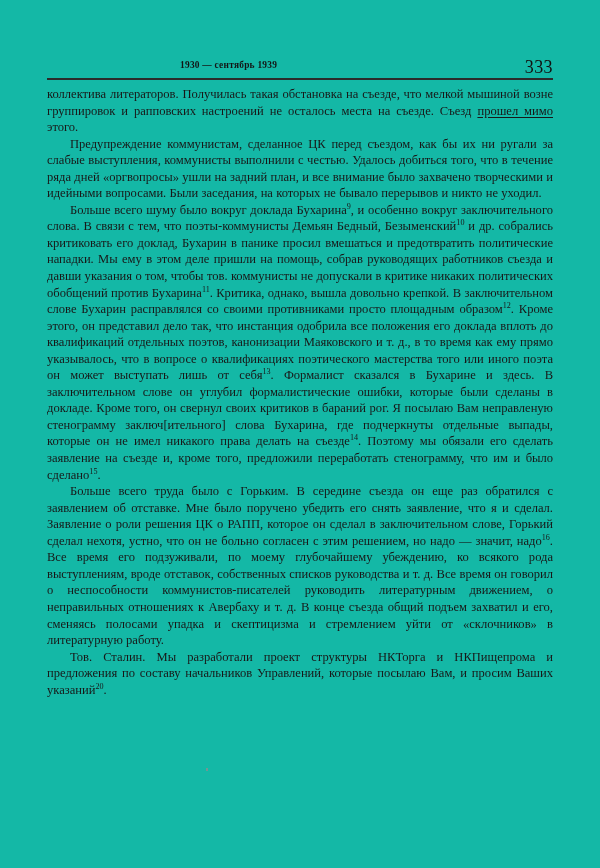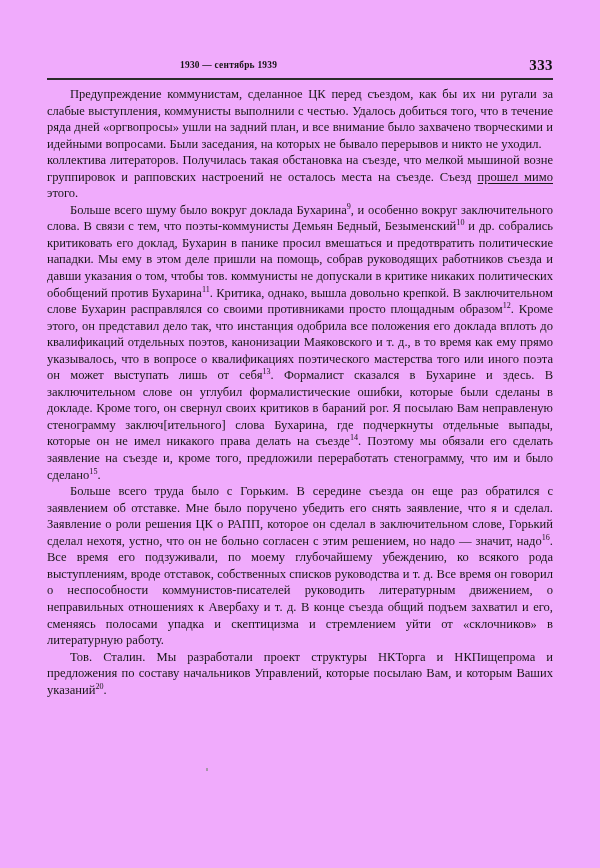--- a/index.html
+++ b/index.html
@@ -15,21 +15,21 @@
     font-family: "Liberation Serif", "DejaVu Serif", serif;
     color: #1a1a1a;
   }
 
   .page {
     position: absolute;
     left: 0;
     top: 0;
     width: 600px;
     height: 868px;
-    background: #f0abfc;
+    background: #14b8a6;
   }
 
   
   .running-head {
     position: absolute;
     left: 47px;
     top: 60px;
     width: 506px;
     height: 20px;
   }
@@ -45,22 +45,22 @@
     font-size: 9.4px;
     font-weight: bold;
     letter-spacing: 0.25px;
     white-space: nowrap;
     color: #141414;
   }
   .rh-folio {
     position: absolute;
     right: 0;
     top: -3px;
-    font-size: 15px;
-    font-weight: bold;
+    font-size: 18px;
+    font-weight: normal;
     letter-spacing: 0.4px;
     color: #111;
   }
   .rule {
     position: absolute;
     left: 47px;
     top: 78px;
     width: 506px;
     height: 1.6px;
     background: #2b2b2b;
@@ -116,22 +116,22 @@
   <div class="running-head">
     <div class="rh-inner">
       <span class="rh-title">1930 — сентябрь 1939</span>
       <span class="rh-folio">333</span>
     </div>
   </div>
 
   <div class="rule"></div>
 
   <div class="textblock">
+      <p class="para no-indent"><span>коллектива литераторов. Получилась такая обстановка на съезде, что мелкой мышиной возне группировок и рапповских настроений не осталось места на съезде. Съезд </span><span class="u">прошел мимо</span><span> этого.</span></p>
       <p class="para"><span>Предупреждение коммунистам, сделанное ЦК перед съездом, как бы их ни ругали за слабые выступления, коммунисты выполнили с честью. Удалось добиться того, что в течение ряда дней «оргвопросы» ушли на задний план, и все внимание было захвачено творческими и идейными вопросами. Были заседания, на которых не бывало перерывов и никто не уходил.</span></p>
-      <p class="para no-indent"><span>коллектива литераторов. Получилась такая обстановка на съезде, что мелкой мышиной возне группировок и рапповских настроений не осталось места на съезде. Съезд </span><span class="u">прошел мимо</span><span> этого.</span></p>
       <p class="para"><span>Больше всего шуму было вокруг доклада Бухарина</span><sup>9</sup><span>, и особенно вокруг заключительного слова. В связи с тем, что поэты-коммунисты Демьян Бедный, Безыменский</span><sup>10</sup><span> и др. собрались критиковать его доклад, Бухарин в панике просил вмешаться и предотвратить политические нападки. Мы ему в этом деле пришли на помощь, собрав руководящих работников съезда и давши указания о том, чтобы тов. коммунисты не допускали в критике никаких политических обобщений против Бухарина</span><sup>11</sup><span>. Критика, однако, вышла довольно крепкой. В заключительном слове Бухарин расправлялся со своими противниками просто площадным образом</span><sup>12</sup><span>. Кроме этого, он представил дело так, что инстанция одобрила все положения его доклада вплоть до квалификаций отдельных поэтов, канонизации Маяковского и т. д., в то время как ему прямо указывалось, что в вопросе о квалификациях поэтического мастерства того или иного поэта он может выступать лишь от себя</span><sup>13</sup><span>. Формалист сказался в Бухарине и здесь. В заключительном слове он углубил формалистические ошибки, которые были сделаны в докладе. Кроме того, он свернул своих критиков в бараний рог. Я посылаю Вам неправленую стенограмму заключ[ительного] слова Бухарина, где подчеркнуты отдельные выпады, которые он не имел никакого права делать на съезде</span><sup>14</sup><span>. Поэтому мы обязали его сделать заявление на съезде и, кроме того, предложили переработать стенограмму, что им и было сделано</span><sup>15</sup><span>.</span></p>
       <p class="para"><span>Больше всего труда было с Горьким. В середине съезда он еще раз обратился с заявлением об отставке. Мне было поручено убедить его снять заявление, что я и сделал. Заявление о роли решения ЦК о РАПП, которое он сделал в заключительном слове, Горький сделал нехотя, устно, что он не больно согласен с этим решением, но надо — значит, надо</span><sup>16</sup><span>. Все время его подзуживали, по моему глубочайшему убеждению, ко всякого рода выступлениям, вроде отставок, собственных списков руководства и т. д. Все время он говорил о неспособности коммунистов-писателей руководить литературным движением, о неправильных отношениях к Авербаху и т. д. В конце съезда общий подъем захватил и его, сменяясь полосами упадка и скептицизма и стремлением уйти от «склочников» в литературную работу.</span></p>
-      <p class="para"><span>Тов. Сталин. Мы разработали проект структуры НКТорга и НКПищепрома и предложения по составу начальников Управлений, которые посылаю Вам, и которым Ваших указаний</span><sup>20</sup><span>.</span></p>
+      <p class="para"><span>Тов. Сталин. Мы разработали проект структуры НКТорга и НКПищепрома и предложения по составу начальников Управлений, которые посылаю Вам, и просим Ваших указаний</span><sup>20</sup><span>.</span></p>
     </div>
 
   <div class="speck"></div>
 
 </div>
 
 </body></html>

